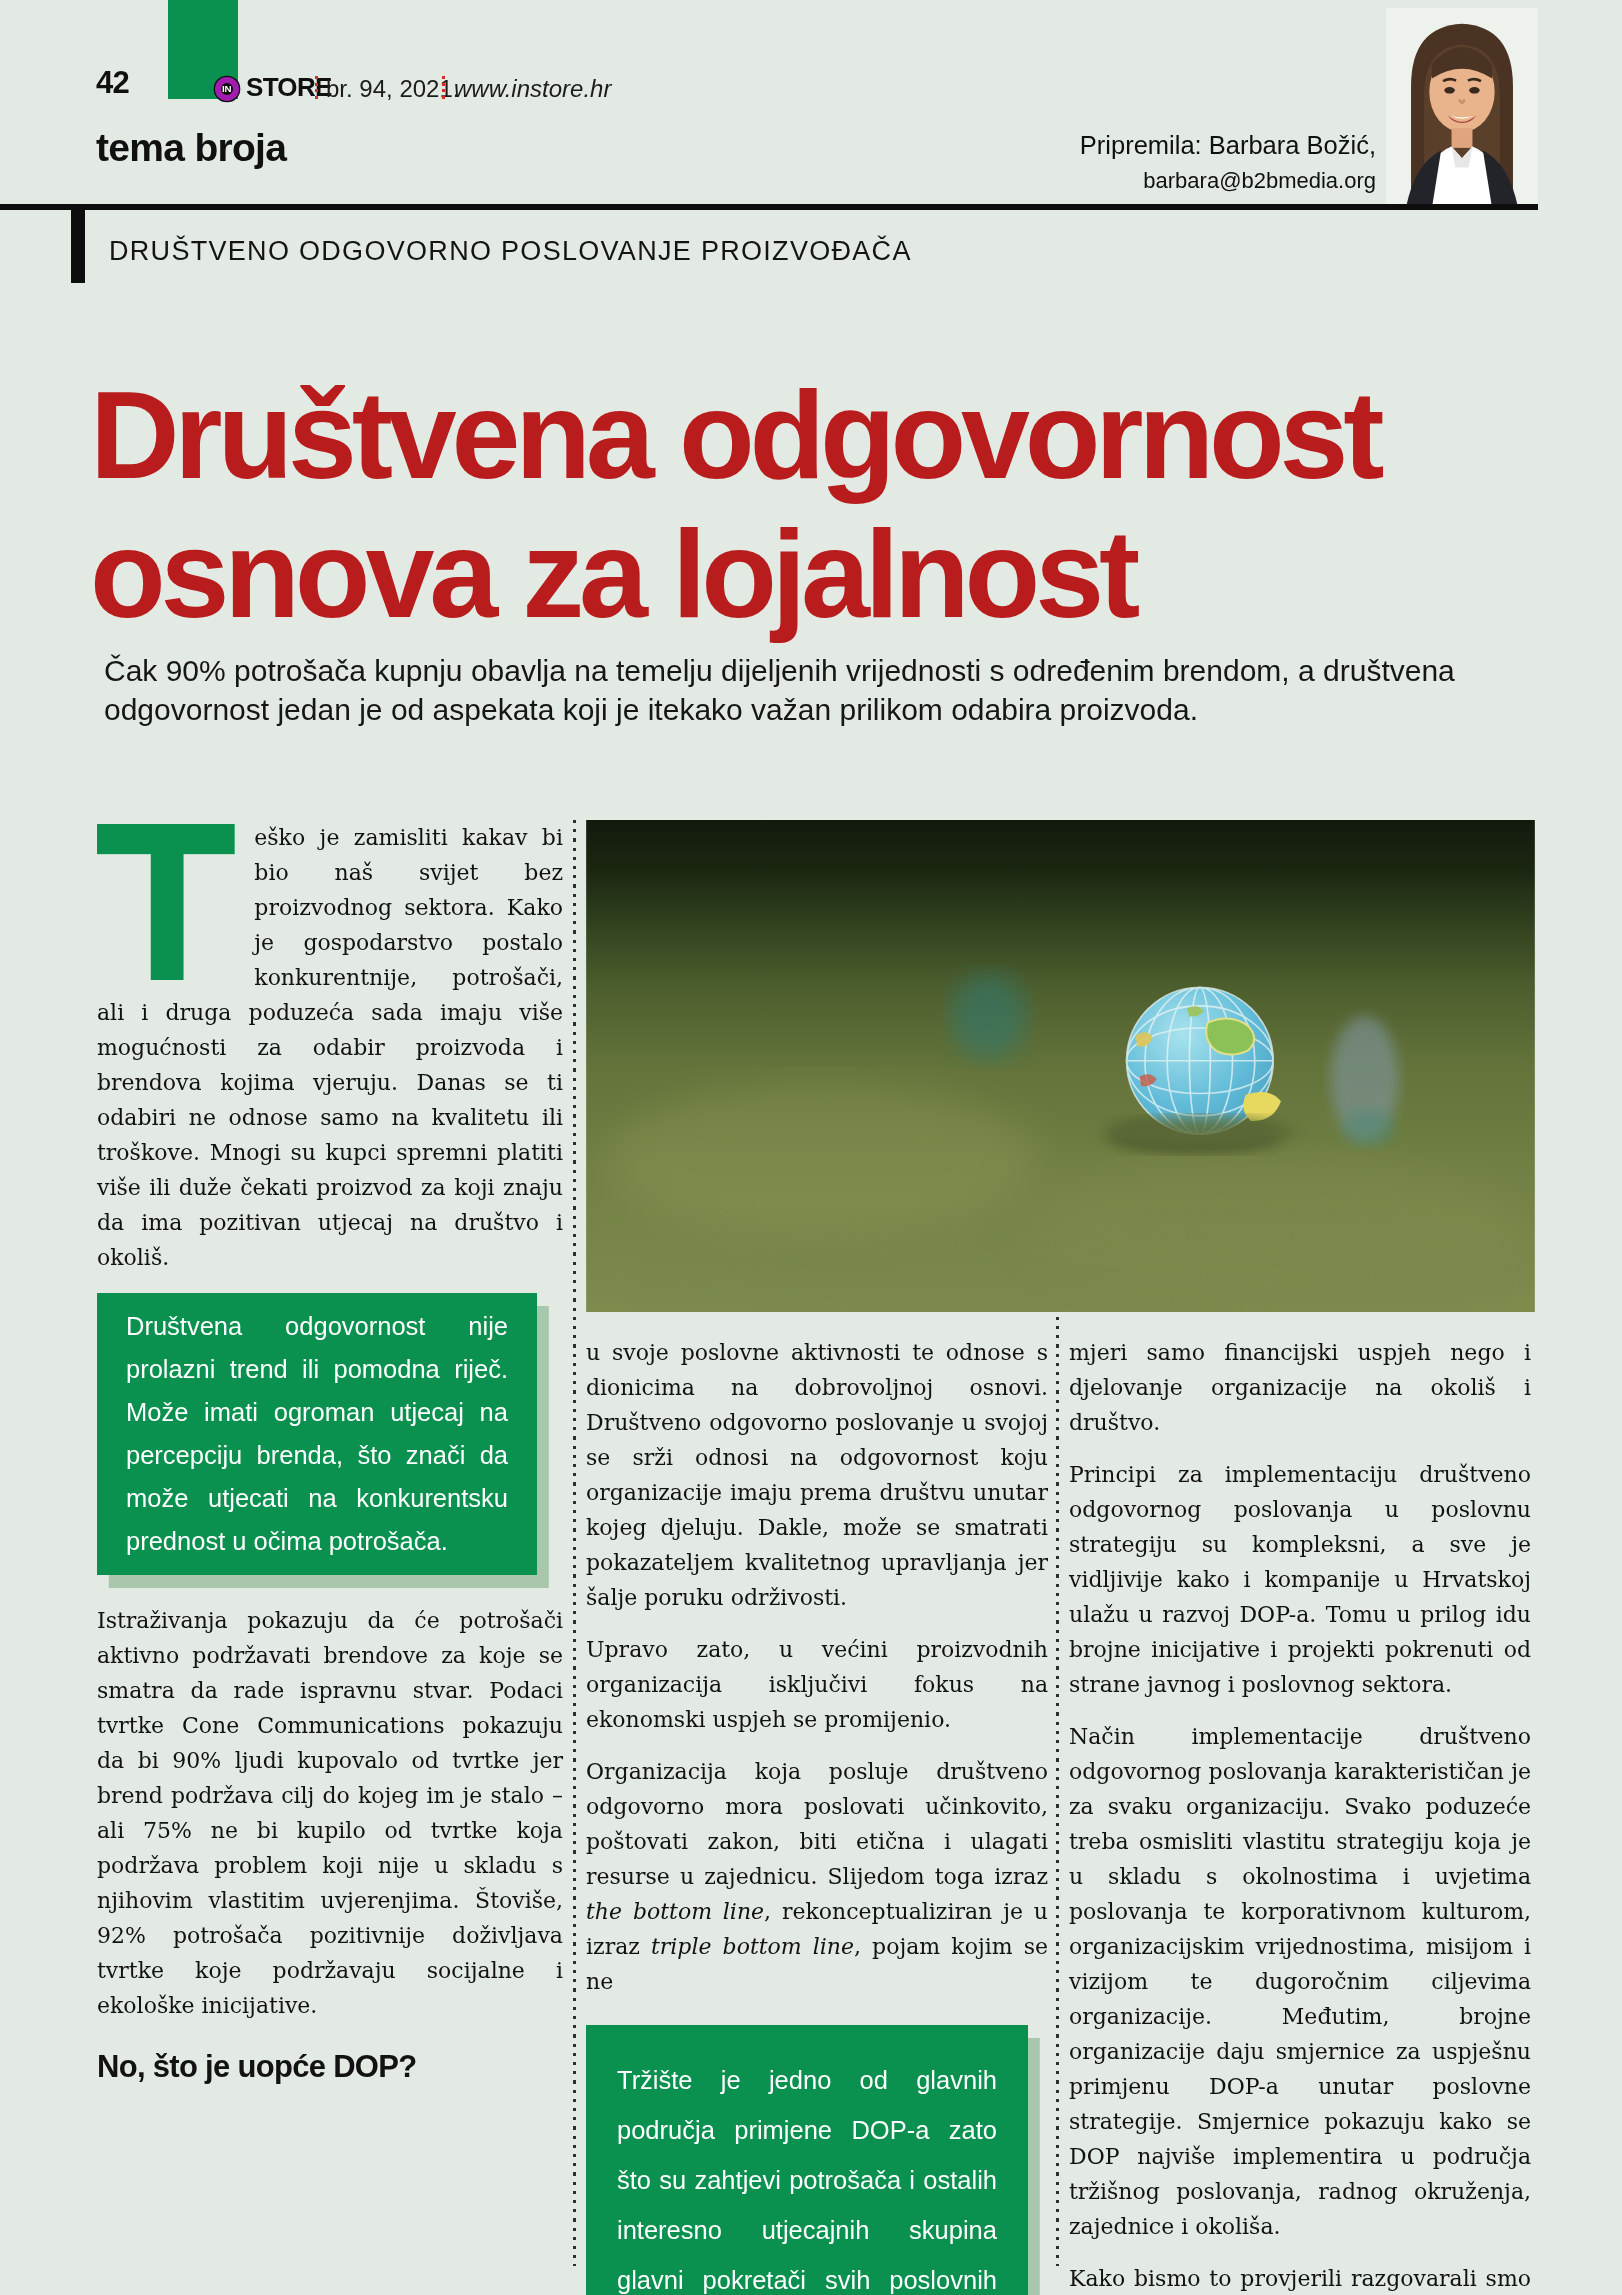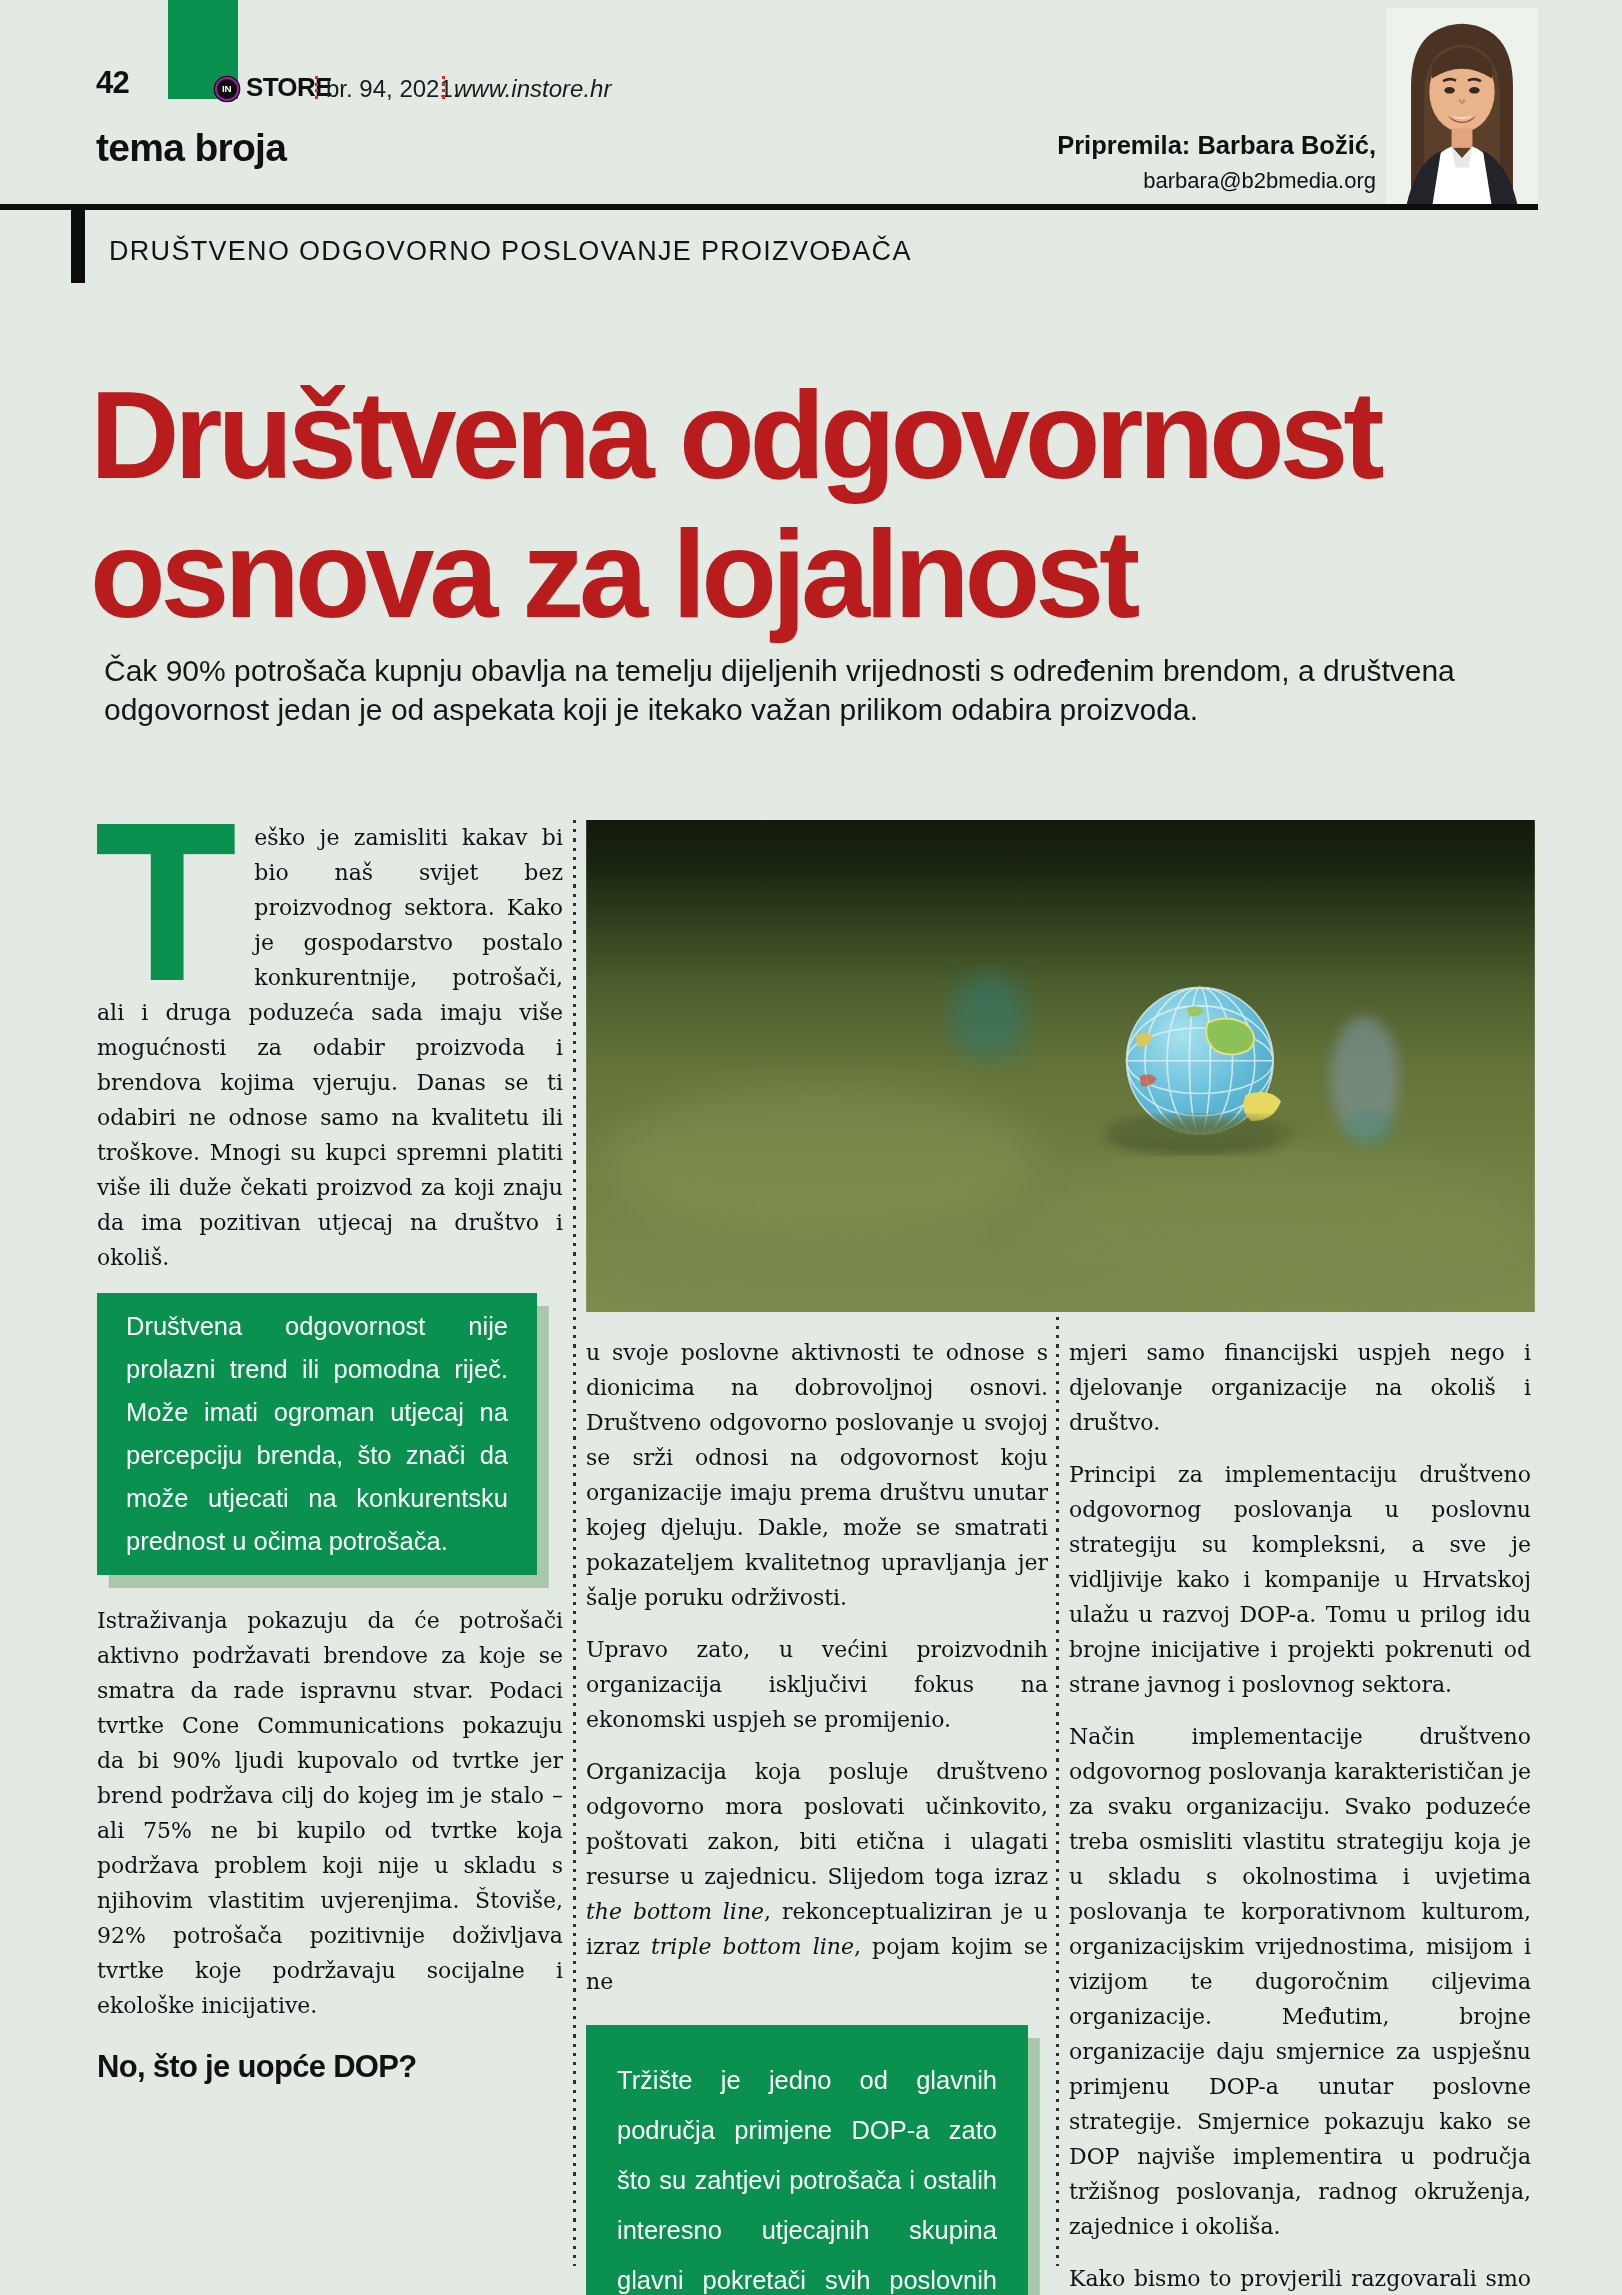--- a/index.html
+++ b/index.html
@@ -6,31 +6,31 @@
   html,body { background:#9aa39a; }
   .page {
     position:relative; width:1623px; height:2295px; margin:0 auto;
     background:var(--bg,#e3eae3); overflow:hidden;
     font-family:"Liberation Sans", sans-serif; color:var(--ink,#101010);
   }
   
   .pagenum { position:absolute; left:96px; top:65px; font-size:31px; font-weight:800; letter-spacing:-0.7px; }
   .logo-block { position:absolute; left:168px; top:0; width:70px; height:99px; background:var(--green,#0a9150); }
   .logo-badge { position:absolute; left:215px; top:77px; width:23.6px; height:23.6px; border-radius:50%;
-    background:#0d0d0d; border:2px solid #a21caf; box-shadow:0 0 0 1.3px #0d0d0d;
+    background:#0d0d0d; border:6px solid #a21caf; box-shadow:0 0 0 1.3px #0d0d0d;
     color:#fff; font-size:9.8px; font-weight:800; display:flex; align-items:center; justify-content:center; }
   .logo-store { position:absolute; left:246px; top:72px; font-size:26px; font-weight:800; letter-spacing:-0.7px; }
   .hsep { position:absolute; top:76px; width:2.6px; height:26px;
     background:repeating-linear-gradient(to bottom,#d03028 0 3.3px,transparent 3.3px 6.5px); }
   .hsep.s1 { left:315px; } .hsep.s2 { left:442px; }
   .issue { position:absolute; left:326px; top:75px; font-size:24px; color:#1c1c1c; }
   .site  { position:absolute; left:454px; top:75px; font-size:24px; color:#1c1c1c;font-style:italic; }
   .tema { position:absolute; left:96px; top:126px; font-size:39px; font-weight:800; letter-spacing:-0.7px; }
   .author { position:absolute; right:247px; top:131px; text-align:right; }
-  .author .a1 { font-size:25.5px; font-weight:700; }
+  .author .a1 { font-size:25.5px; font-weight:400; }
   .author .a2 { font-size:22px; margin-top:7.9px; }
   .portrait { position:absolute; left:1386px; top:7.9px; width:152px; height:200px; }
   .rule { position:absolute; left:0; top:204px; width:1538px; height:5.9px; background:#0d0d0d; }
   
   .kicker-bar { position:absolute; left:71px; top:204px; width:13.7px; height:79px; background:#0d0d0d; }
   .kicker { position:absolute; left:109px; top:236px; font-size:27px; letter-spacing:1.3px; color:#141414; }
   
   .headline { position:absolute; left:90px; top:366px; font-size:124px; line-height:139px;
     font-weight:800; letter-spacing:-5.2px; color:#b91c1c; }
   .lede { position:absolute; left:97px; top:651px; width:1446px; font-size:30px; line-height:39px; color:#161616;margin-left:7px; }

